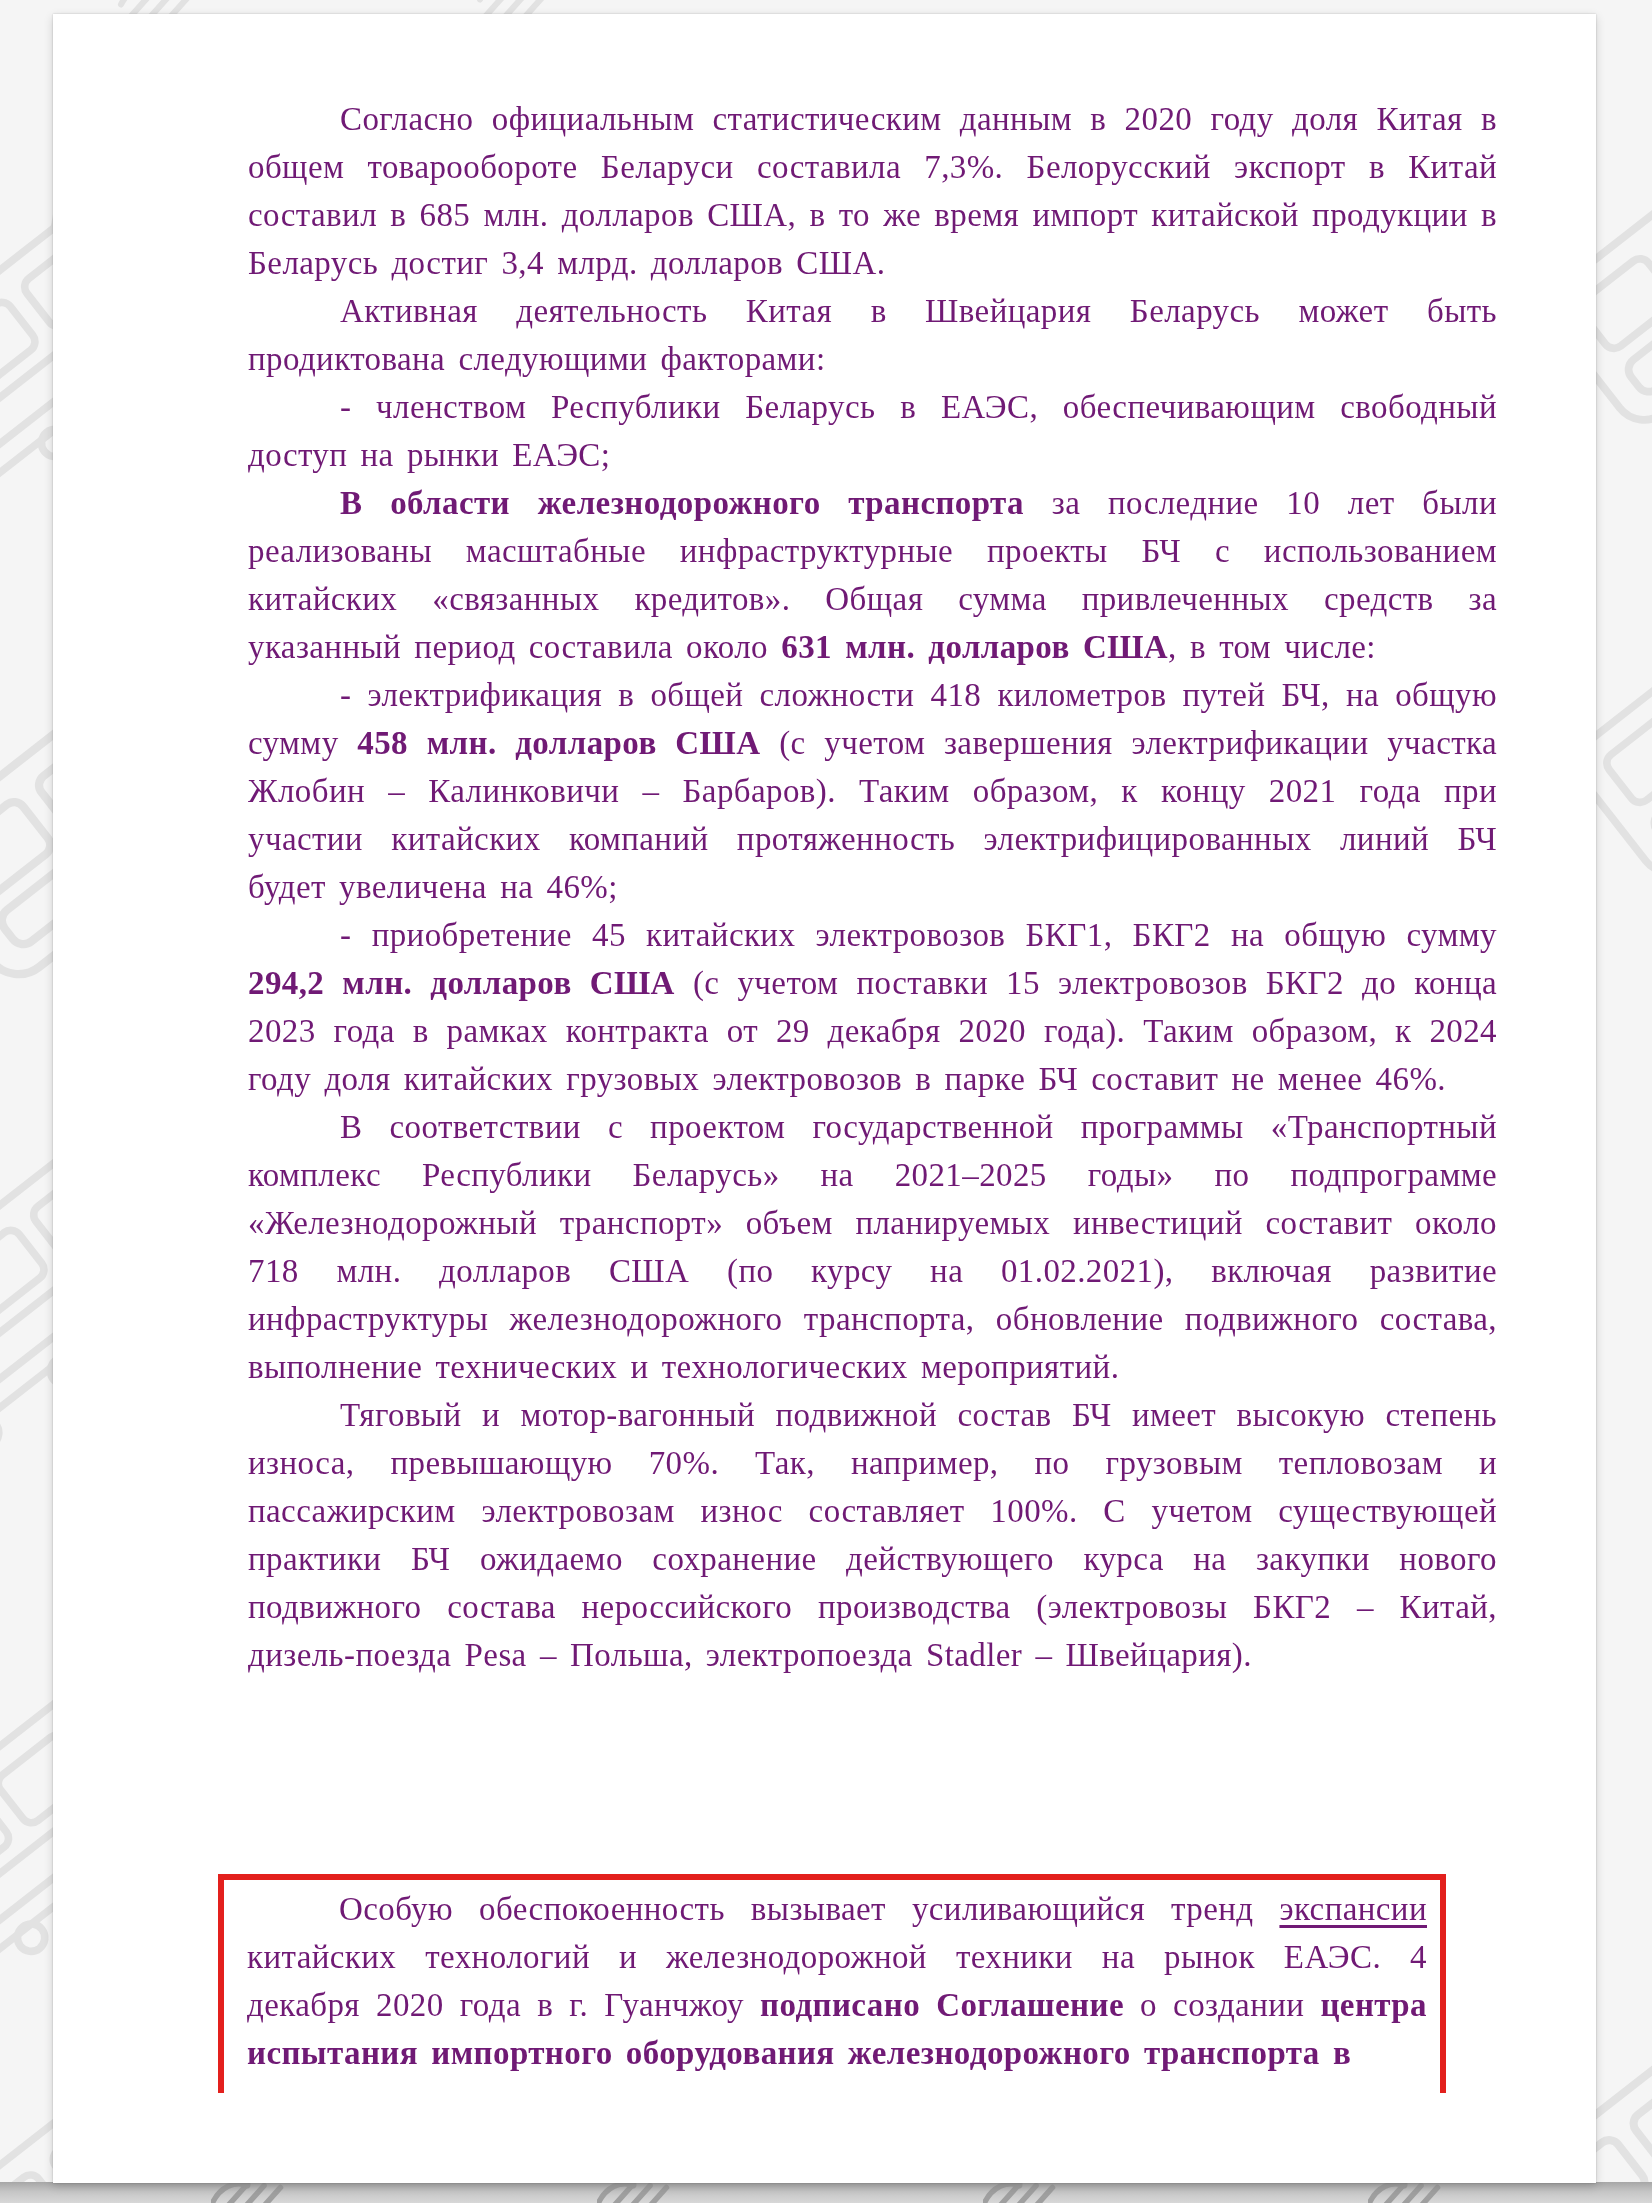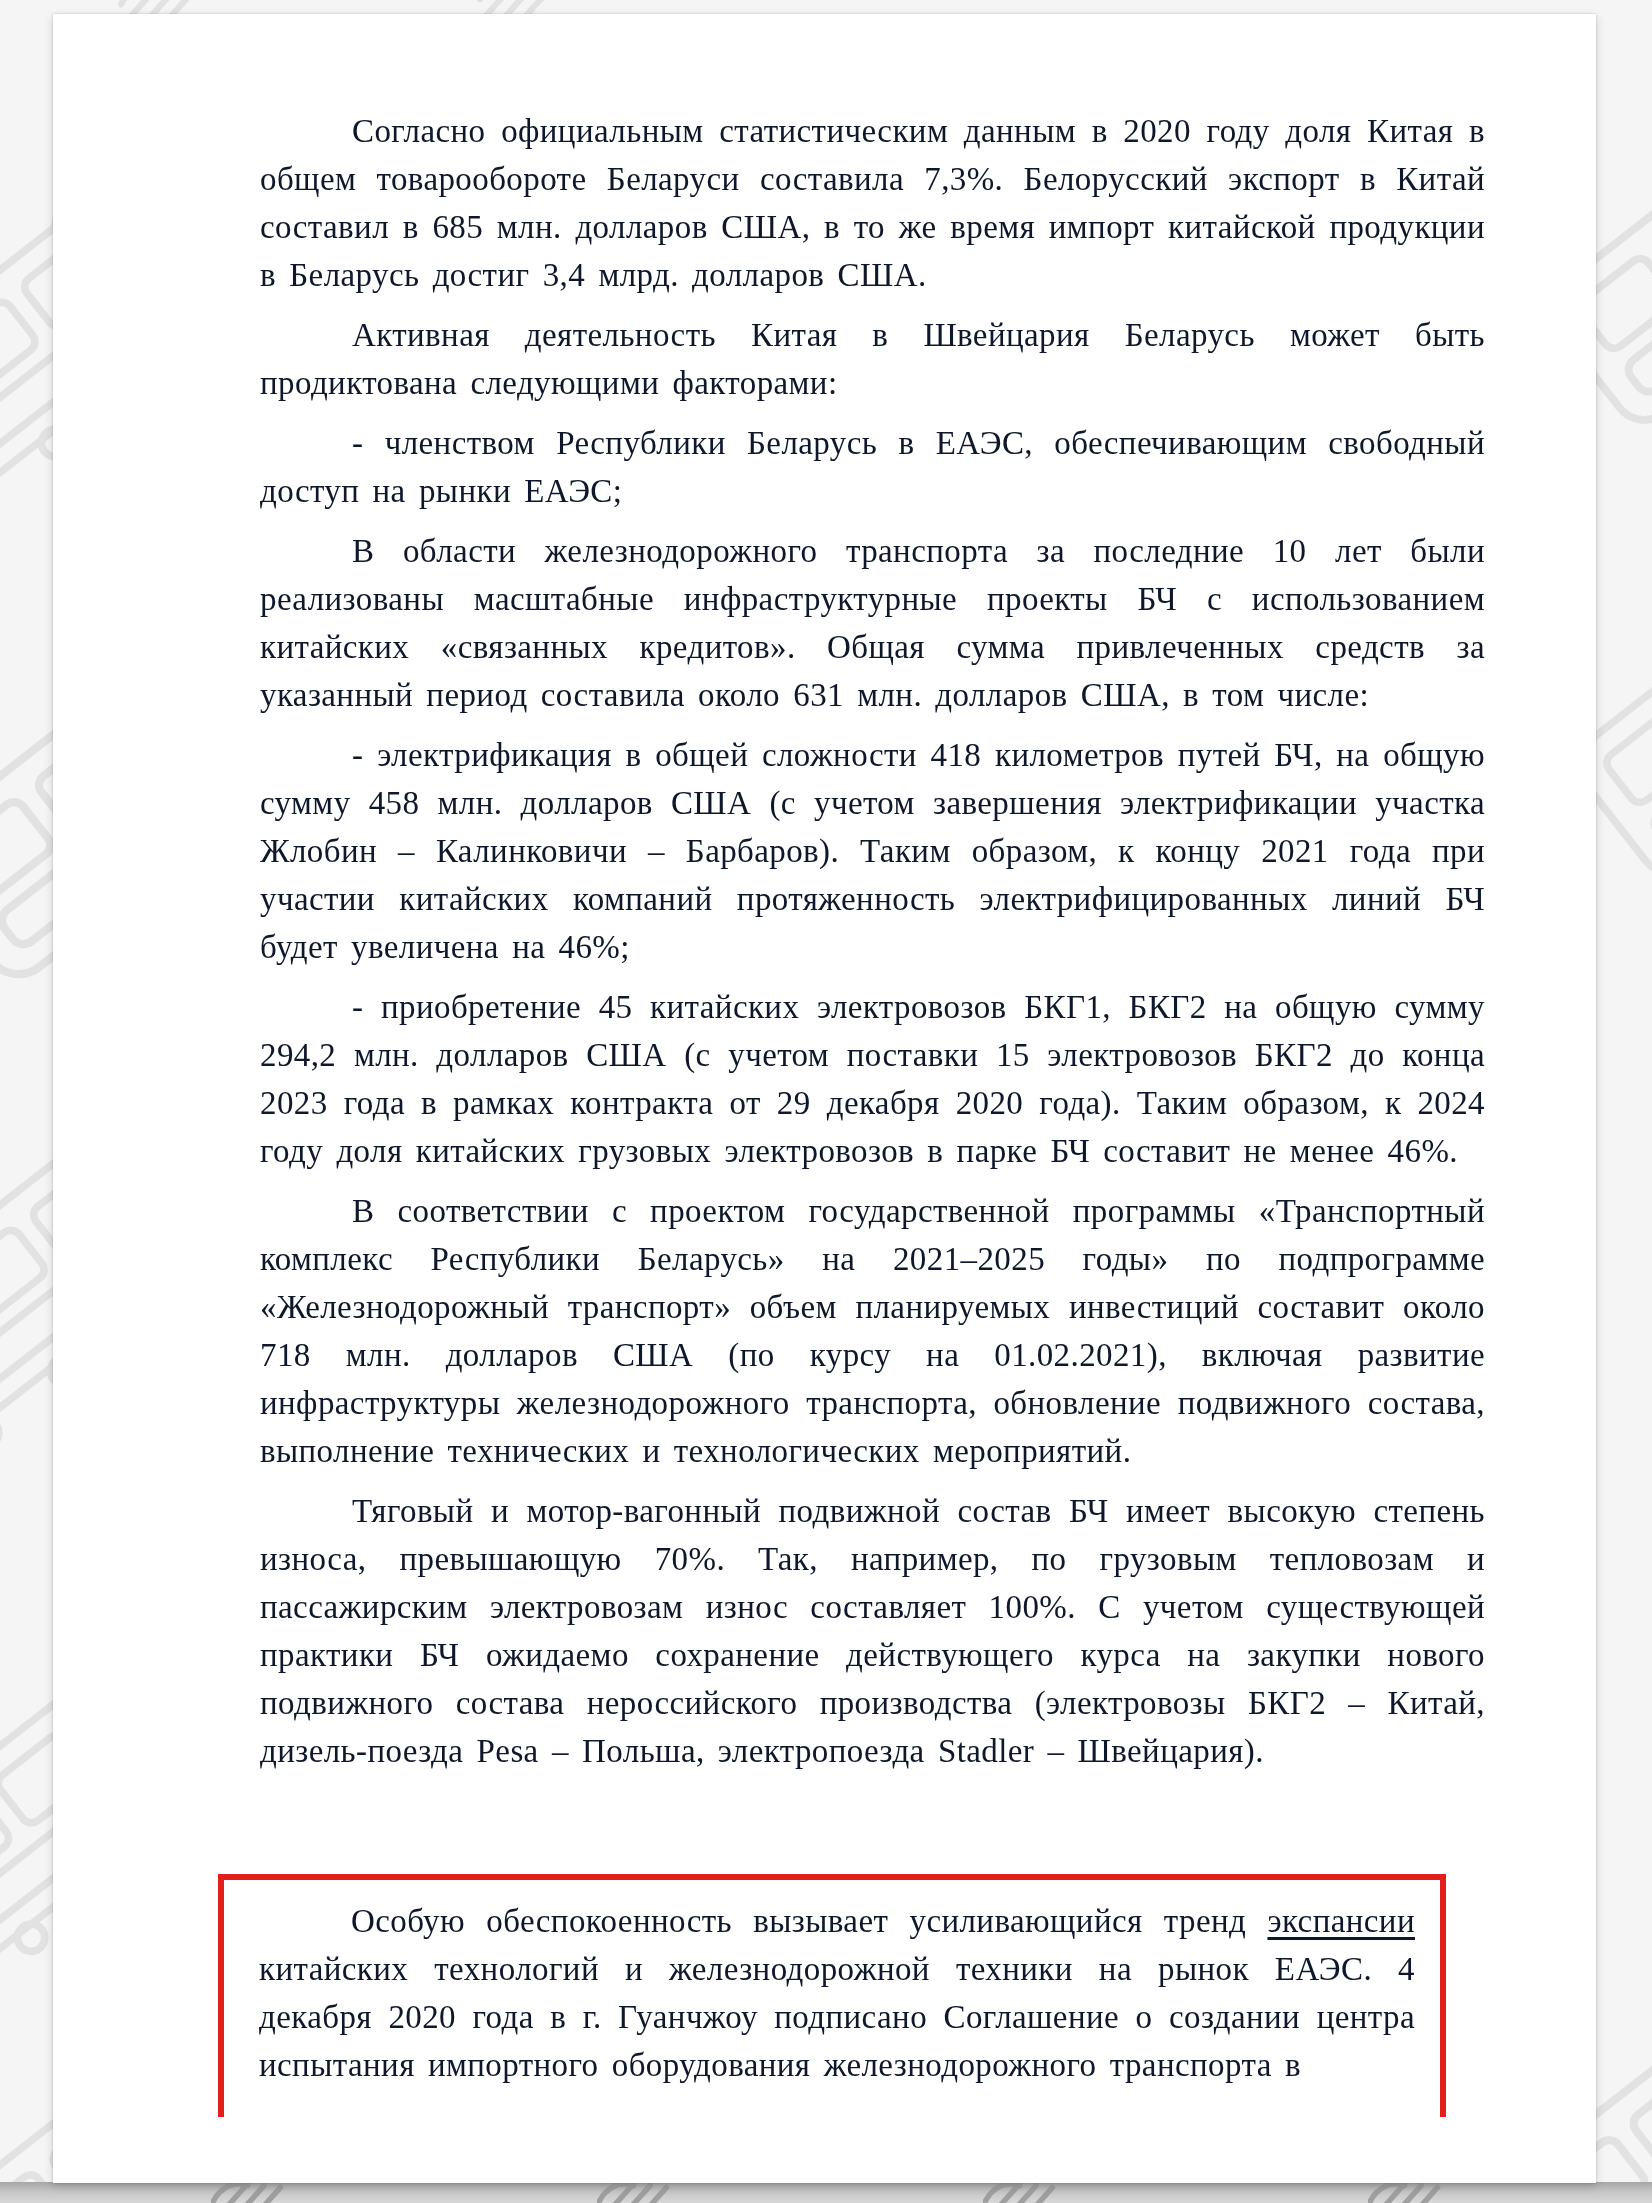--- a/index.html
+++ b/index.html
@@ -25,31 +25,31 @@
     background:#ffffff;
     box-shadow:0 0 1.8px rgba(0,0,0,.20),0 2.8px 9.2px rgba(0,0,0,.16);
   }
   .content{
     position:absolute;left:0;top:0;width:1543px;height:2169px;
     padding:81px 99px 0 195px;
     box-sizing:border-box;
   }
   .doc-flow{height:1772px;overflow:hidden;}
   .para{
-    margin:12px;
+    margin:0;
     font-size:33px;
     line-height:48px;
     letter-spacing:0.4px;
     word-spacing:4.6px;
-    color:#0f172a;
+    color:#701a75;
     text-align:justify;
     text-indent:92px;
     hyphens:none;
   }
-  .para .b{font-weight:400;}
+  .para .b{font-weight:700;}
   .para .u{text-decoration:underline;text-underline-offset:4.6px;}
   
   .red-box{
     margin:7.3px 0 0 -30px;
     width:1228px;
     box-sizing:border-box;
     border:6.4px solid #e3201d;
     border-bottom:none;
     padding:4.6px 13px 16.5px 23px;
     overflow:hidden;

